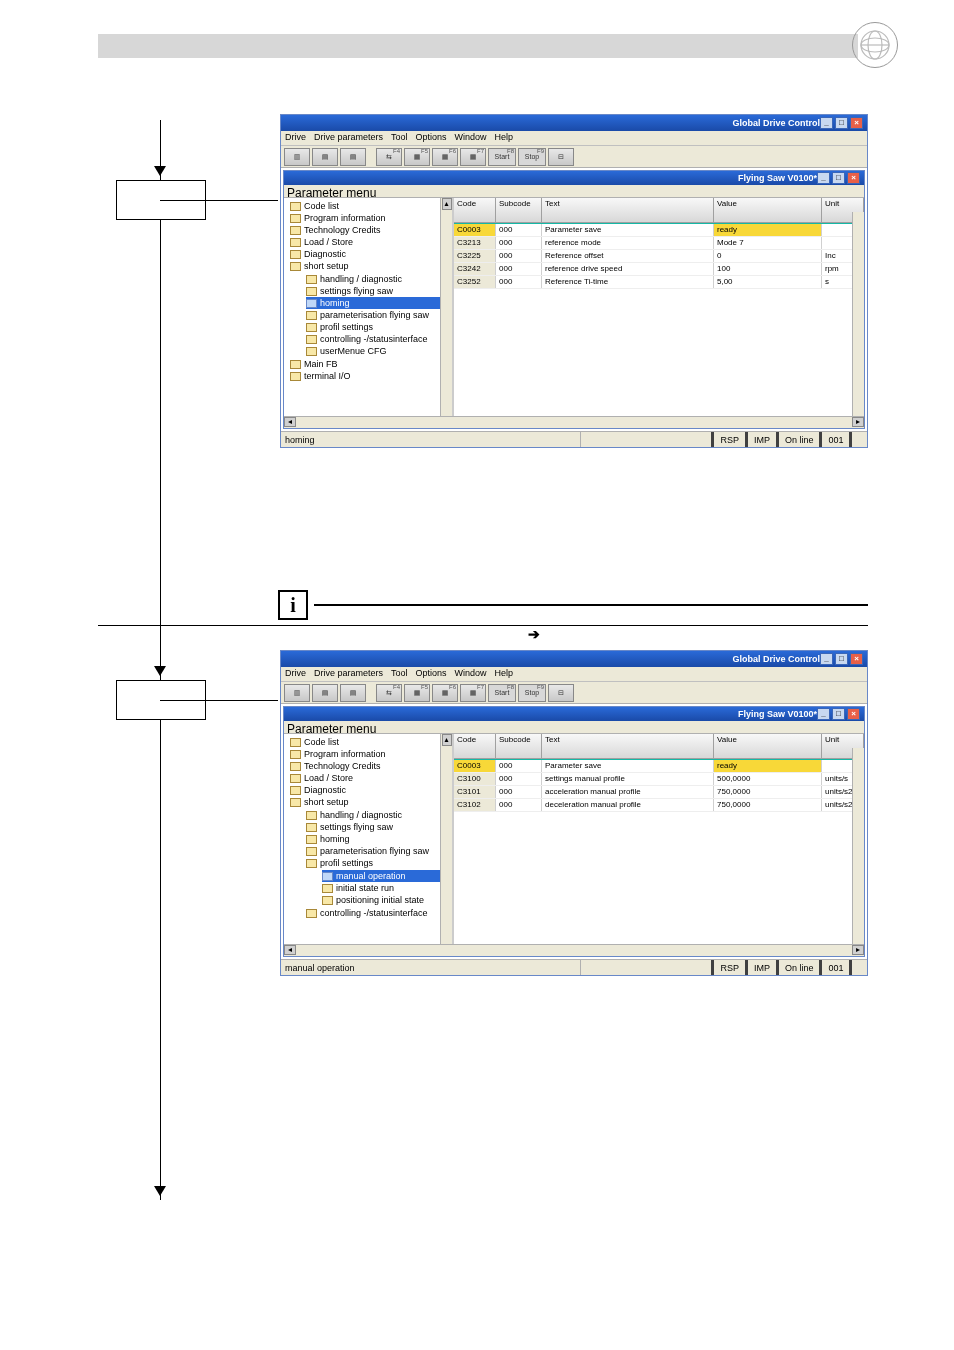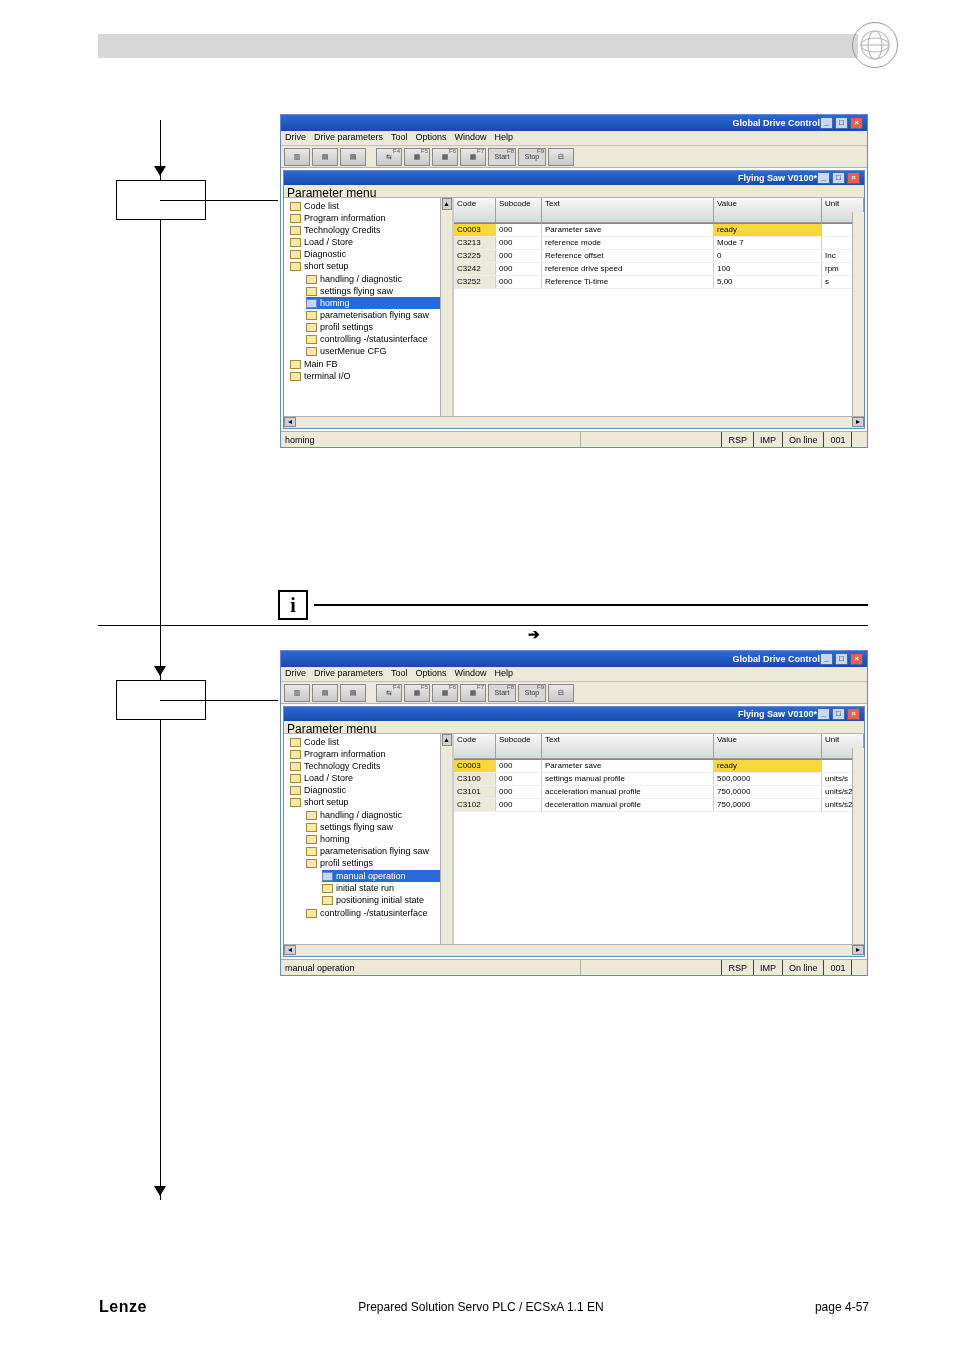--- a/index.html
+++ b/index.html
@@ -45,21 +45,21 @@
   .gr{display:flex;height:13px;border-bottom:1px solid #eee}
   .gr .c1{background:#ece9d8;color:#000}
   .gr.sel .c1{background:#f8d838}
   .gr.sel .c4{background:#f8d838}
   .gridpane .sb{position:absolute;right:0;top:14px;width:12px;bottom:0;background:#ece9d8;border-left:1px solid #b0b0b0}
   .hsb{height:12px;background:#ece9d8;border-top:1px solid #b0b0b0;display:flex}
   .hsb .ar{width:12px;height:10px;background:#d0d0d0;border:1px solid #888;font-size:8px;text-align:center;line-height:8px}
   .statusbar{height:16px;background:#ece9d8;border-top:1px solid #b0b0b0;display:flex;font-size:9px;align-items:center}
   .statusbar .sl{width:300px;padding:0 4px;border-right:1px solid #b0b0b0;height:100%;display:flex;align-items:center}
   .statusbar .sp{flex:1}
-  .statusbar .sc{padding:0 6px;border-left:1px solid #404040;height:100%;display:flex;align-items:center}
+  .statusbar .sc{padding:0 6px;border-left:3px solid #404040;height:100%;display:flex;align-items:center}
   .infoicon{width:30px;height:30px;border:2px solid #000;display:flex;align-items:center;justify-content:center;font-family:Georgia,serif;font-weight:bold;font-size:20px}
   .infoarrow{font-size:16px;font-weight:bold}
   .inforow{position:absolute;left:0;width:770px;display:flex;align-items:center}
   .inforule{flex:1;height:2px;background:#000;margin-left:6px}
   .footer{position:absolute;left:99px;bottom:34px;width:770px;display:flex;justify-content:space-between;font-size:12px;color:#000;align-items:center}
   .footer .brand{font-weight:bold;font-size:16px;letter-spacing:.5px}
 </style>
 </head>
 <body>
 
@@ -455,18 +455,13 @@
         <div class="sc">RSP</div>
         <div class="sc">IMP</div>
         <div class="sc">On line</div>
         <div class="sc">001</div>
         <div class="sc">&nbsp;</div>
       </div>
     </div>
 
   </div>
 
-  <div class="footer">
-    <span class="brand">Lenze</span>
-    <span>Prepared Solution Servo PLC / ECSxA 1.1 EN</span>
-    <span>page 4-57</span>
-  </div>
 </div>
 
 </body></html>

